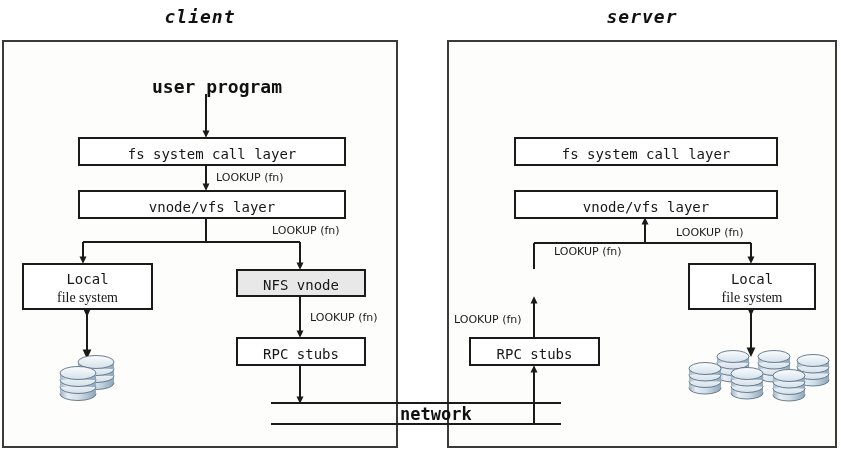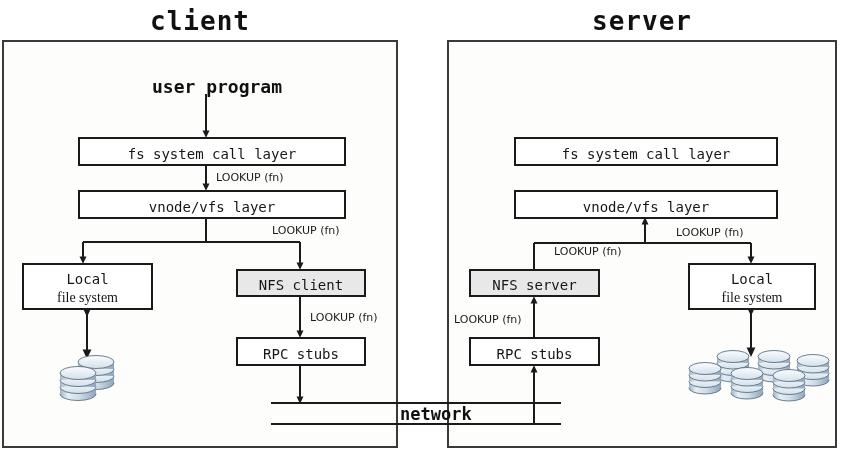--- a/index.html
+++ b/index.html
@@ -8,24 +8,25 @@
     font-family:"DejaVu Sans Mono","Liberation Mono",monospace;
     width:841px;height:452px;position:relative;overflow:hidden;
     background:#ffffff;
   }
   #stage{position:absolute;left:0;top:0;width:841px;height:452px;}
   svg#canvas{position:absolute;left:0;top:0;width:841px;height:452px;}
 
   .side-title{
     position:absolute;
     font-family:"DejaVu Sans Mono","Liberation Mono",monospace;
-    font-size:26px;font-weight:bold;color:#111111;
+    font-size:18px;font-weight:bold;color:#111111;
     letter-spacing:1px;
     text-align:center;
     white-space:nowrap;
+    font-style:italic;
   }
 
   .panel{
     position:absolute;
     border:2px solid #3a3a38;
     background:#fdfdfb;
     box-sizing:border-box;
   }
 
   .node{
@@ -225,44 +226,41 @@
   <div class="node" style="left:78px;top:190px;width:268px;height:29px;">
     <span>vnode/vfs layer</span>
   </div>
 
   <div class="node" style="left:22px;top:263px;width:131px;height:47px;">
     <span>Local</span>
     <span class="l2">file system</span>
   </div>
 
   <div class="node shaded" style="left:236px;top:269px;width:130px;height:28px;">
-    <span>NFS client</span>
+    <span>NFS vnode</span>
   </div>
 
   <div class="node" style="left:236px;top:337px;width:130px;height:29px;">
     <span>RPC stubs</span>
   </div>
 
   <div class="edge-label" style="left:216px;top:171px;">LOOKUP (fn)</div>
   <div class="edge-label" style="left:272px;top:224px;">LOOKUP (fn)</div>
   <div class="edge-label" style="left:310px;top:311px;">LOOKUP (fn)</div>
 
   <div class="net-label" style="left:376px;top:404px;margin-left:24px;">network</div>
 
   <div class="node" style="left:514px;top:137px;width:264px;height:29px;">
     <span>fs system call layer</span>
   </div>
 
   <div class="node" style="left:514px;top:190px;width:264px;height:29px;">
     <span>vnode/vfs layer</span>
   </div>
 
-  <div class="node shaded" style="left:469px;top:269px;width:131px;height:28px;">
-    <span>NFS server</span>
-  </div>
 
   <div class="node" style="left:469px;top:337px;width:131px;height:29px;">
     <span>RPC stubs</span>
   </div>
 
   <div class="node" style="left:688px;top:263px;width:128px;height:47px;">
     <span>Local</span>
     <span class="l2">file system</span>
   </div>
 

